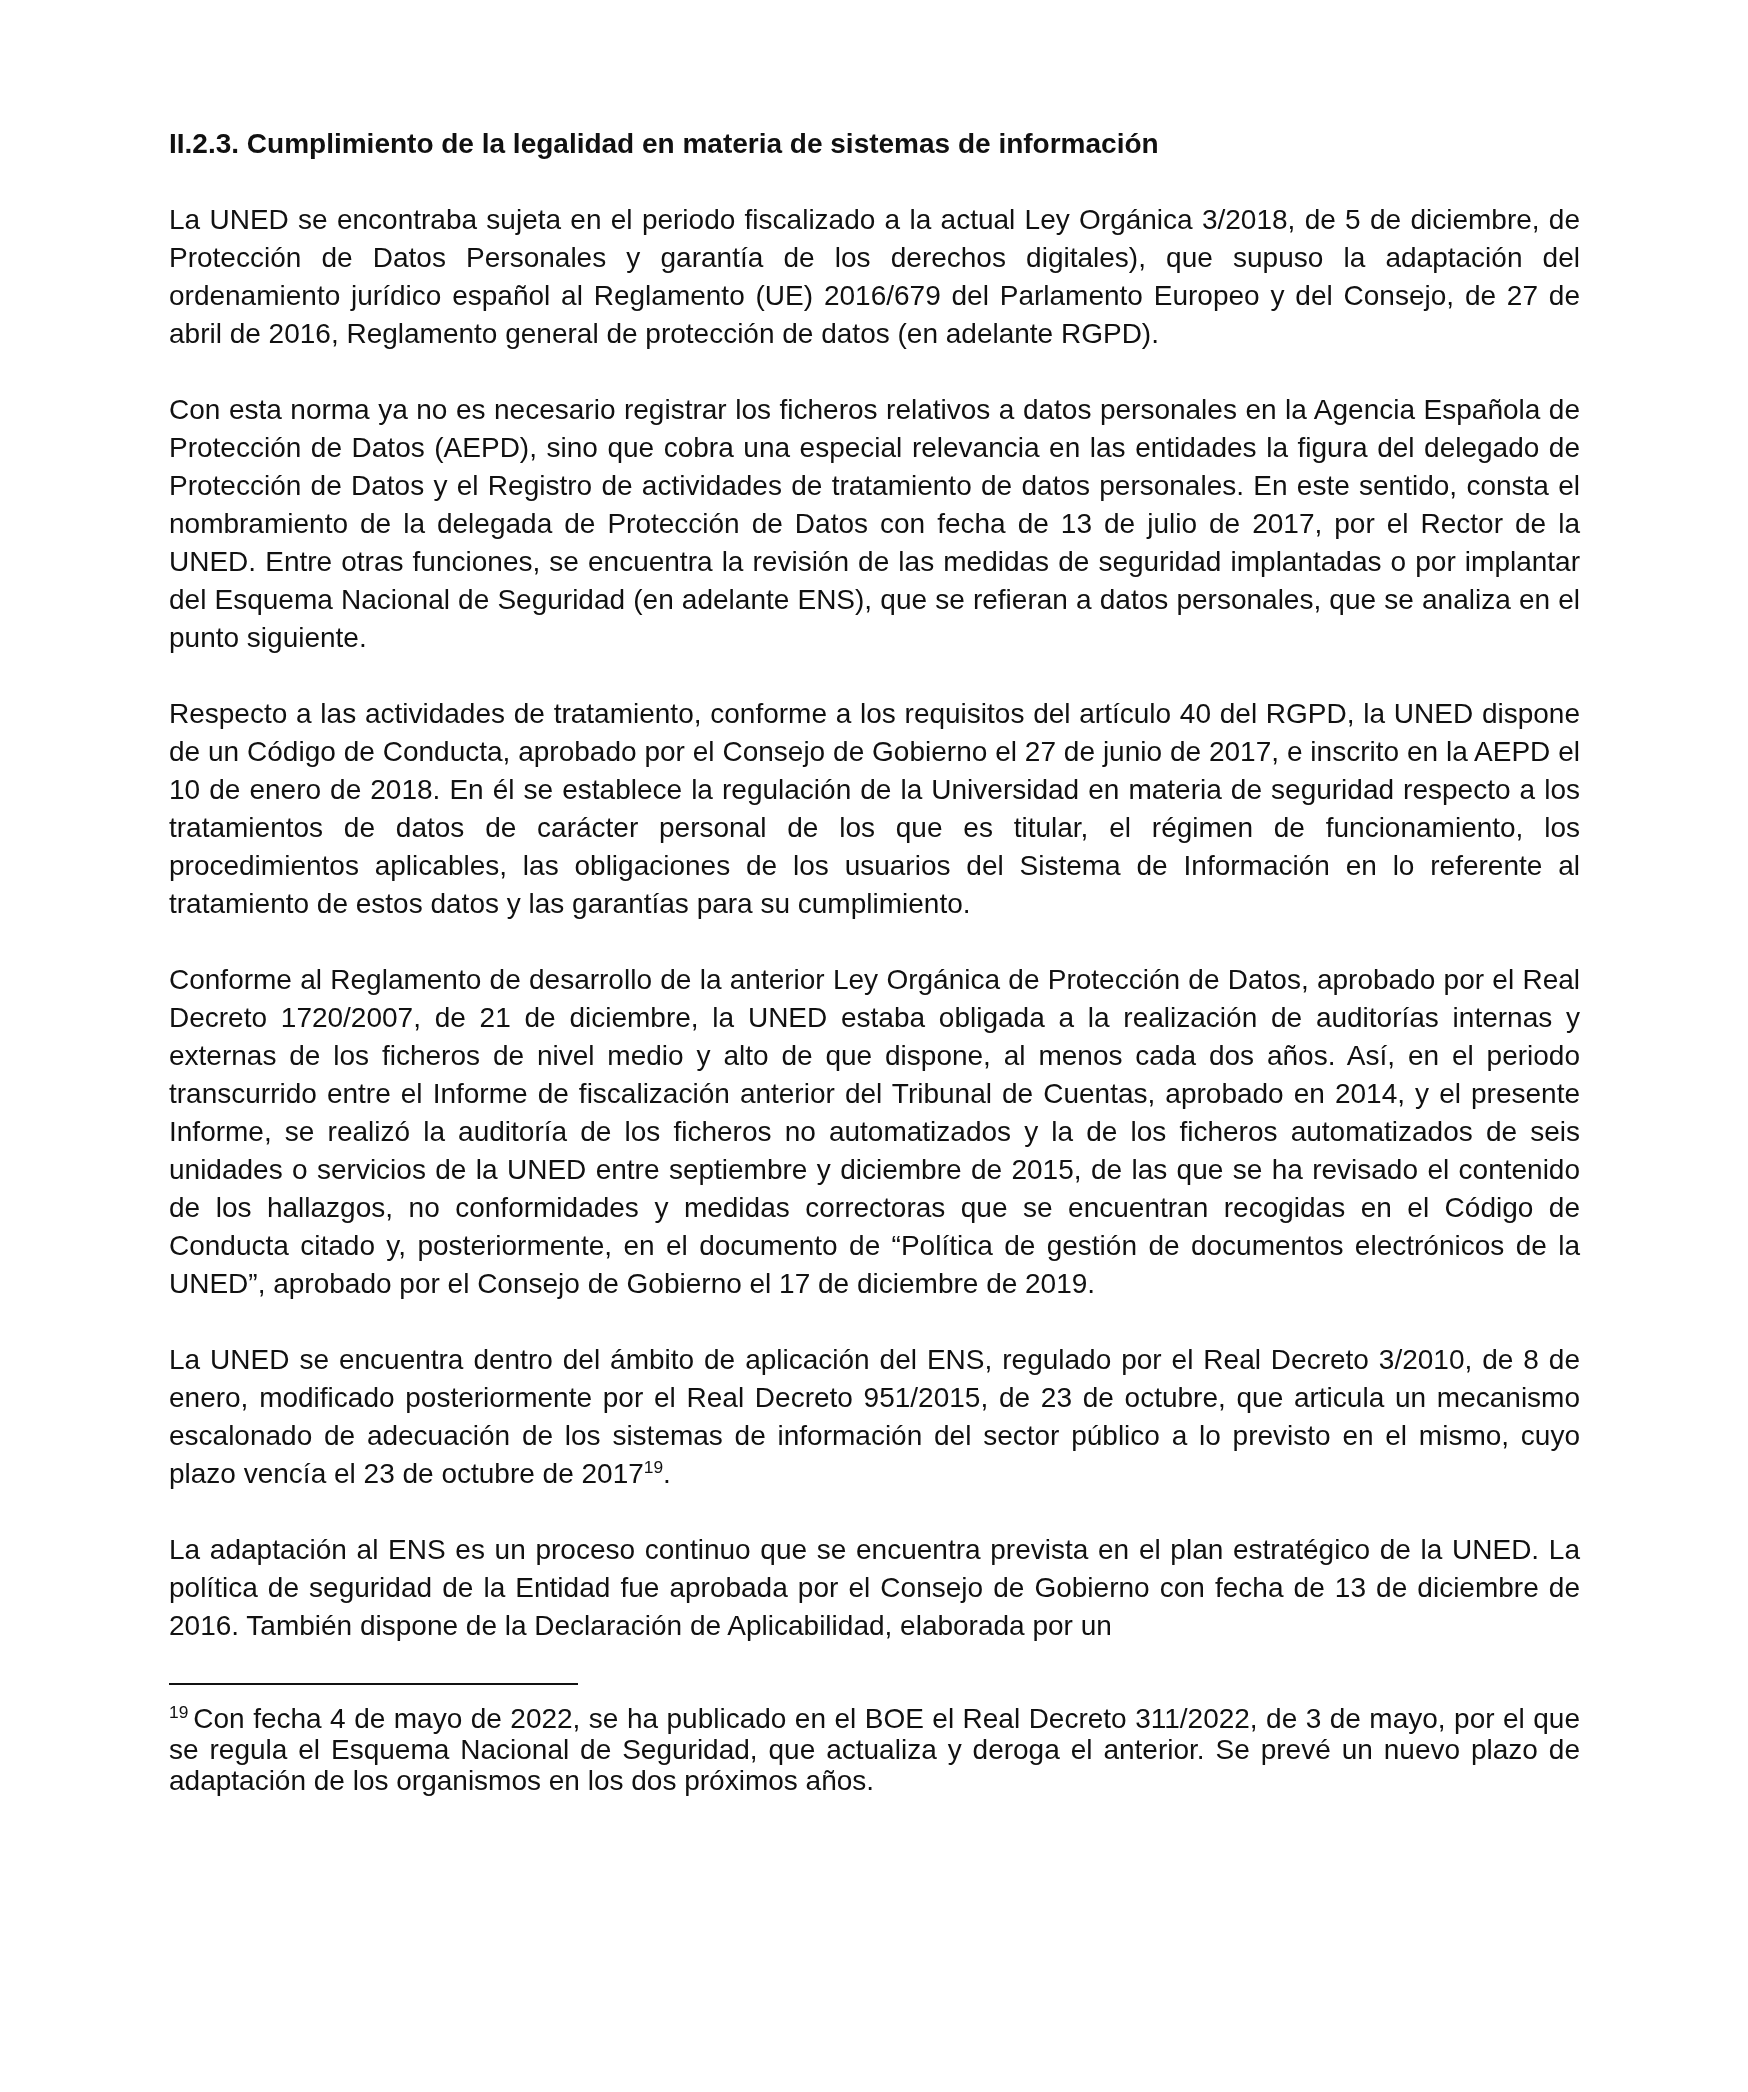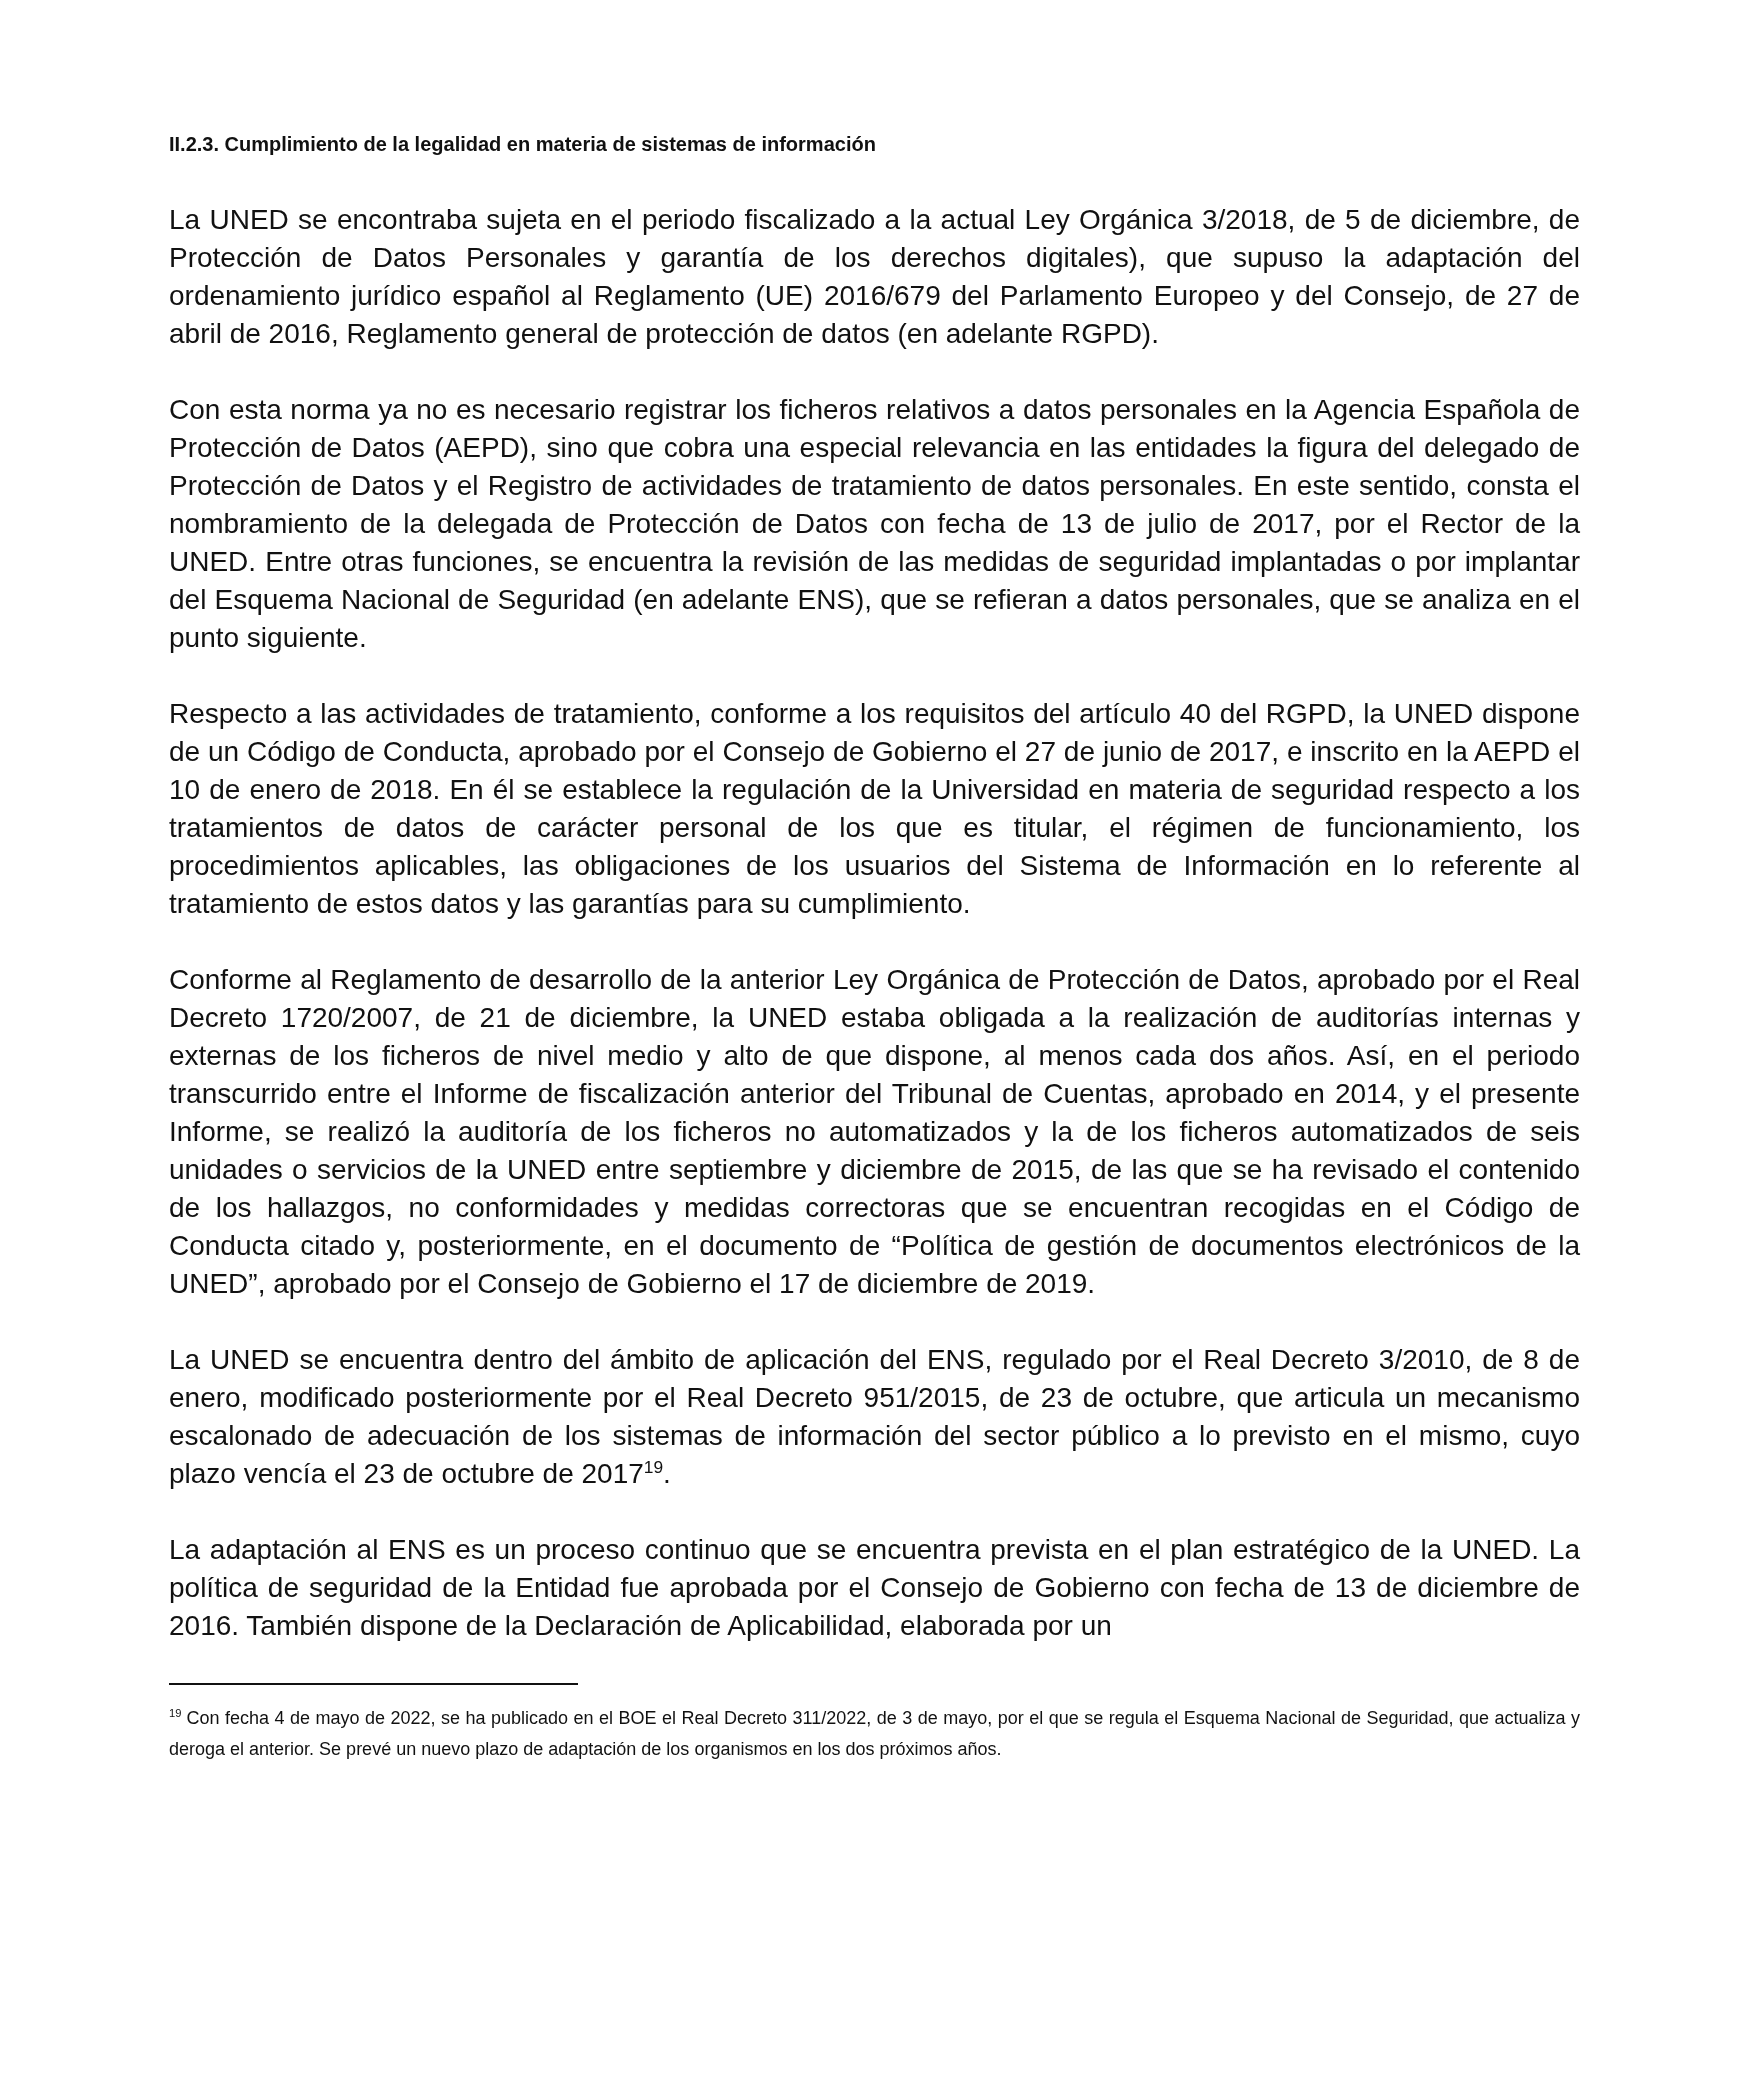--- a/index.html
+++ b/index.html
@@ -15,42 +15,42 @@
     padding: 125px 168px 0 169px;
     overflow: hidden;
   }
   .body-text {
     font-size: 28px;
     line-height: 38px;
     text-align: justify;
     margin-bottom: 38px;
   }
   .section-heading {
-    font-size: 20px;
+    font-size: 28px;
     line-height: 38px;
     font-weight: bold;
     text-align: left;
     margin-bottom: 38px;
   }
   sup.fn-ref {
     font-size: 0.62em;
     line-height: 0;
     vertical-align: super;
   }
   .footnote-area {
     margin-top: 0;
   }
   .footnote-rule {
     border: none;
     border-top: 2.5px solid #111111;
     width: 409px;
     margin: 0 0 18px 0;
   }
   .footnote {
-    font-size: 18px;
+    font-size: 28px;
     line-height: 31px;
     text-align: justify;
   }
   .footnote sup.fn-ref { margin-right: 5px; }
 </style>
 </head>
 <body>
 
 <div class="page">
 

